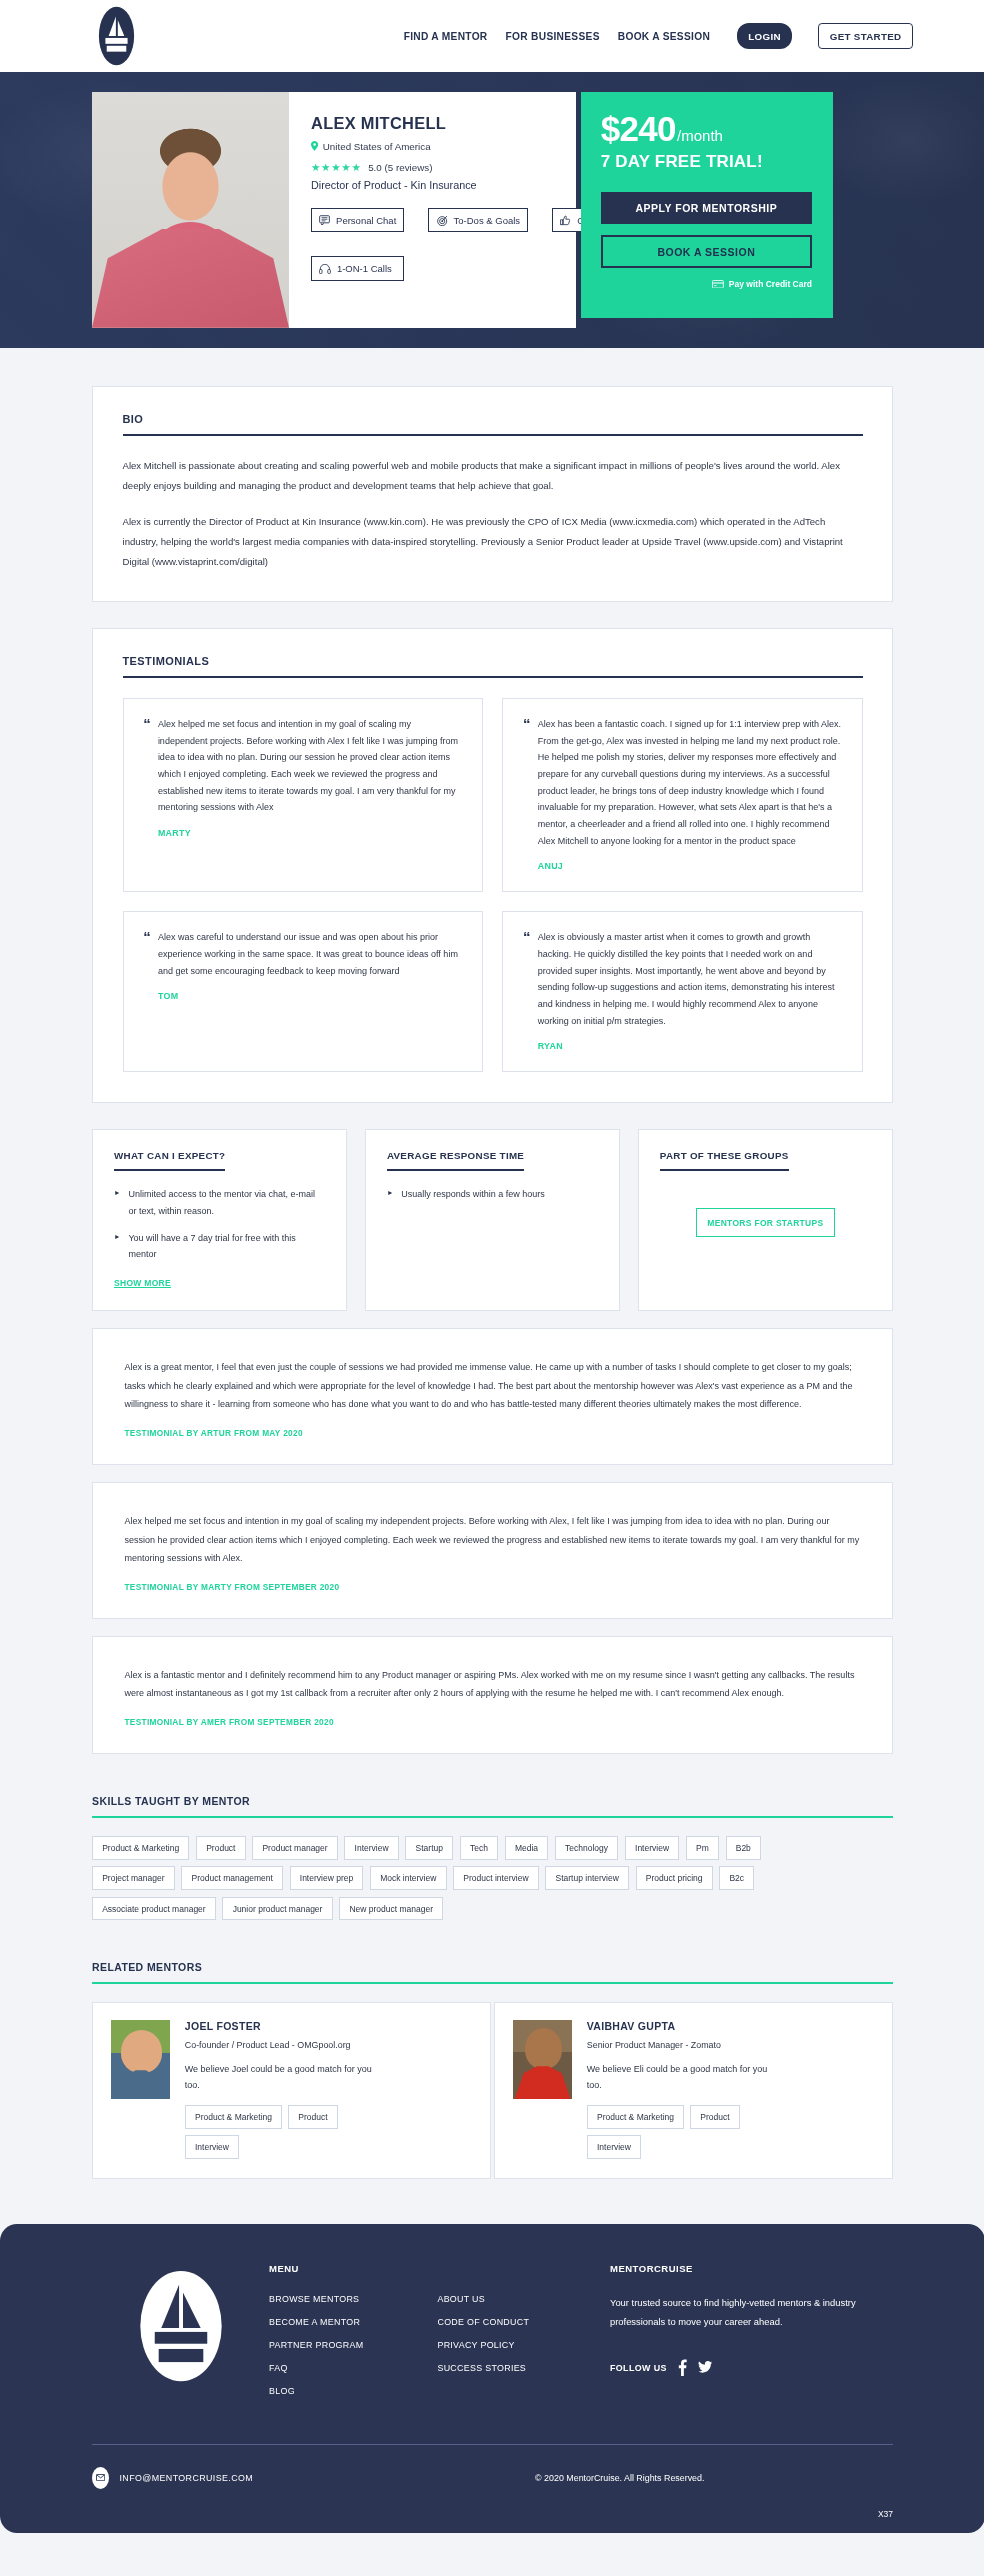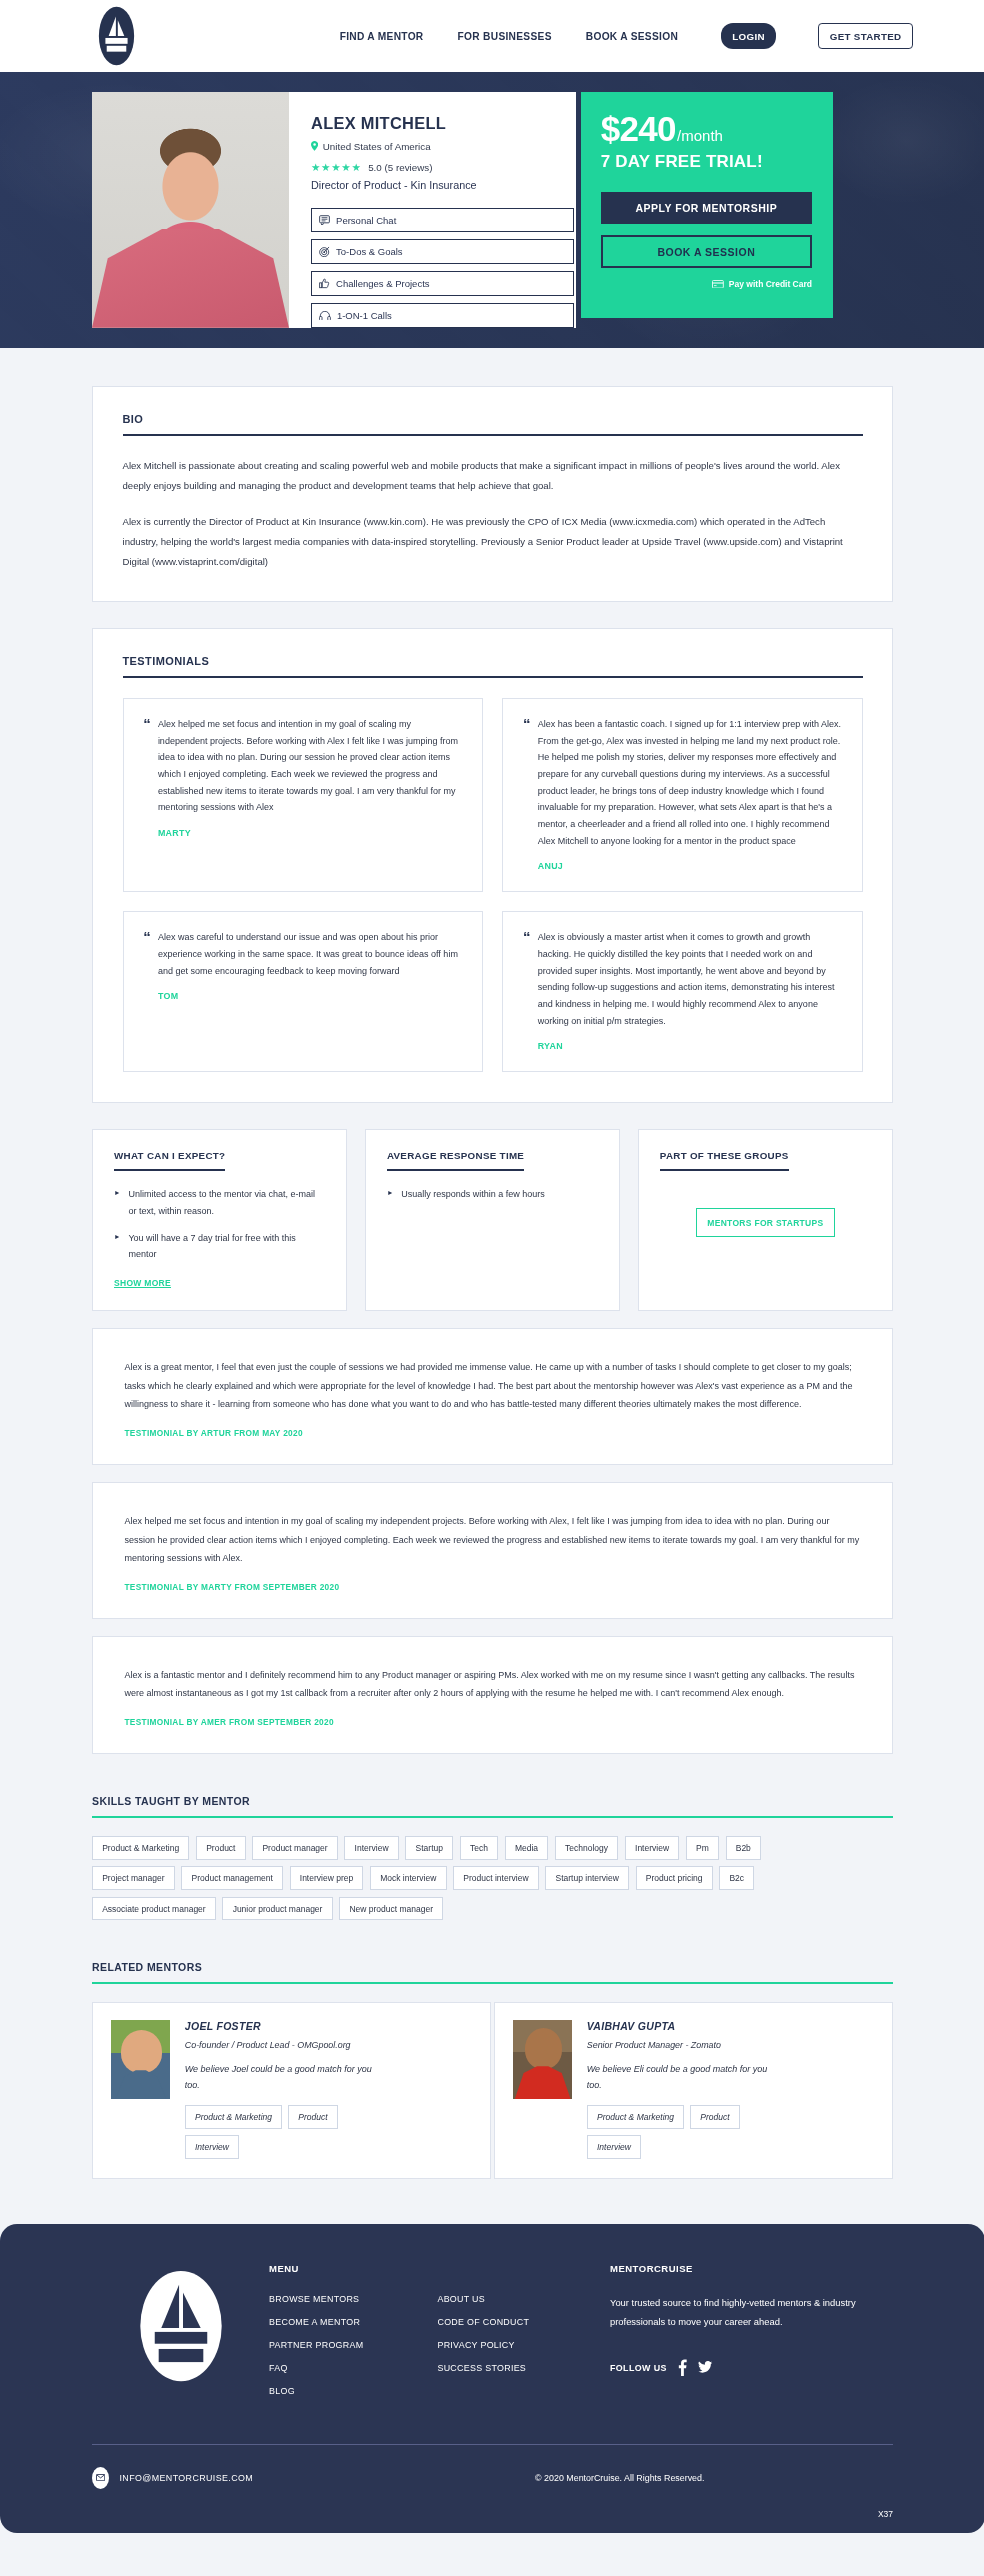--- a/index.html
+++ b/index.html
@@ -15,21 +15,21 @@
 
   
   .navbar {
     height: 72px; background: #ffffff;
     display: flex; align-items: center;
     padding: 0 72px 0 98px;
     position: relative; z-index: 5;
   }
   .brand-logo { width: 37px; height: 60px; display:block; }
   .nav-spacer { flex: 1; }
-  .nav-links { display: flex; align-items: center; gap: 34px; }
+  .nav-links { display: flex; align-items: center; gap: 18px; }
   .nav-link {
     font-size: 10.2px; font-weight: 700; letter-spacing: 0.3px;
     color: #26324f; text-decoration: none; white-space: nowrap;
     font-stretch: condensed; cursor: pointer;
   }
   .btn-login {
     background: #26324f; color: #fff; font-size: 9.8px; font-weight: 700;
     letter-spacing: 0.3px; padding: 7.2px 11px; border: none; cursor: pointer;
     border-radius: 12px; margin-left: 9.2px;
   }
@@ -85,21 +85,21 @@
   .mentor-name {
     font-size: 16.4px; font-weight: 800; letter-spacing: 0.3px;
     color: #26324f; text-transform: uppercase; margin-bottom: 7.9px;
   }
   .mentor-loc { display: flex; align-items: center; gap: 4.6px; font-size: 9.8px; color: #333b4e; margin-bottom: 9.8px;}
   .pin-icon { width: 7.2px; height: 9.8px; flex: none; }
   .rating-row { display: flex; align-items: center; gap: 6.6px; margin-bottom: 5.3px; }
   .stars { color: #2ed6a3; font-size: 10.5px; letter-spacing: 0.7px; }
   .rating-text { font-size: 9.8px; color: #333b4e; }
   .mentor-title { font-size: 10.8px; color: #2b3553; margin-bottom: 17px; }
-  .feature-grid { display: grid; grid-template-columns: 1fr; gap: 7px; width: 263px; }
+  .feature-grid { display: grid; grid-template-columns: 1fr 1fr 1fr; gap: 24px; width: 263px; }
   .feature-box {
     border: 0.7px solid #26324f; padding: 5.9px 7.2px; display: flex;
     align-items: center; gap: 5.9px; font-size: 9.5px; color: #2b3553;
     cursor: pointer; background: #fff; white-space: nowrap;
   }
   .feature-box svg { flex: none; }
 
   .price-card {
     background: #1fd49b; width: 252px; height: 226px; margin-left: 5px;
     padding: 19.7px 21px 0 19.7px; color: #fff; position: relative;
@@ -171,21 +171,21 @@
     font-size: 10.5px; font-weight: 800; letter-spacing: 0.4px; text-transform: uppercase;
     color: #26324f; padding-bottom: 8.5px; border-bottom: 2px solid #1fd49b; margin: 41px 0 18.4px;
   }
   .tag-rows { display: flex; flex-direction: column; gap: 6.6px; }
   .tag-row { display: flex; gap: 6.6px; flex-wrap: wrap; }
   .tag {
     background: #fff; border: 0.7px solid #cfd7e4; color: #2f3647;
     font-size: 8.5px; padding: 5.9px 9.2px; cursor: pointer; white-space: nowrap;
   }
 
-  .mentor-grid { display: grid; grid-template-columns: 1fr 1fr; gap: 3px; font-style: italic; }
+  .mentor-grid { display: grid; grid-template-columns: 1fr 1fr; gap: 3px; }
   .mentor-card { background: #fff; border: 0.7px solid #dde2ec; padding: 17px 18.4px 19.7px; display: flex; gap: 14.4px; }
   .mentor-thumb { width: 59px; height: 79px; flex: none; overflow: hidden; position: relative; }
   .thumb-a {
     background: linear-gradient(#7fa64e 0 42%, #4a6b8a 42% 100%);
   }
   .thumb-a::before{content:"";position:absolute;left:9.2px;top:9.2px;width:41px;height:43px;border-radius:50% 50% 45% 45%;background:#e0a97f;}
   .thumb-a::after{content:"";position:absolute;left:3.9px;bottom:0;width:51px;height:29px;background:#4a6b8a;clip-path:polygon(18% 22%,40% 0,60% 0,82% 22%,100% 100%,0 100%);}
   .thumb-b { background: linear-gradient(#8a7355 0 40%, #6d5a44 40% 100%); }
   .thumb-b::before{content:"";position:absolute;left:11.8px;top:7.9px;width:37px;height:41px;border-radius:50% 50% 45% 45%;background:#a9754a;}
   .thumb-b::after{content:"";position:absolute;left:1.3px;bottom:0;width:56px;height:33px;background:#d22b20;clip-path:polygon(16% 20%,40% 0,60% 0,84% 20%,100% 100%,0 100%);}

